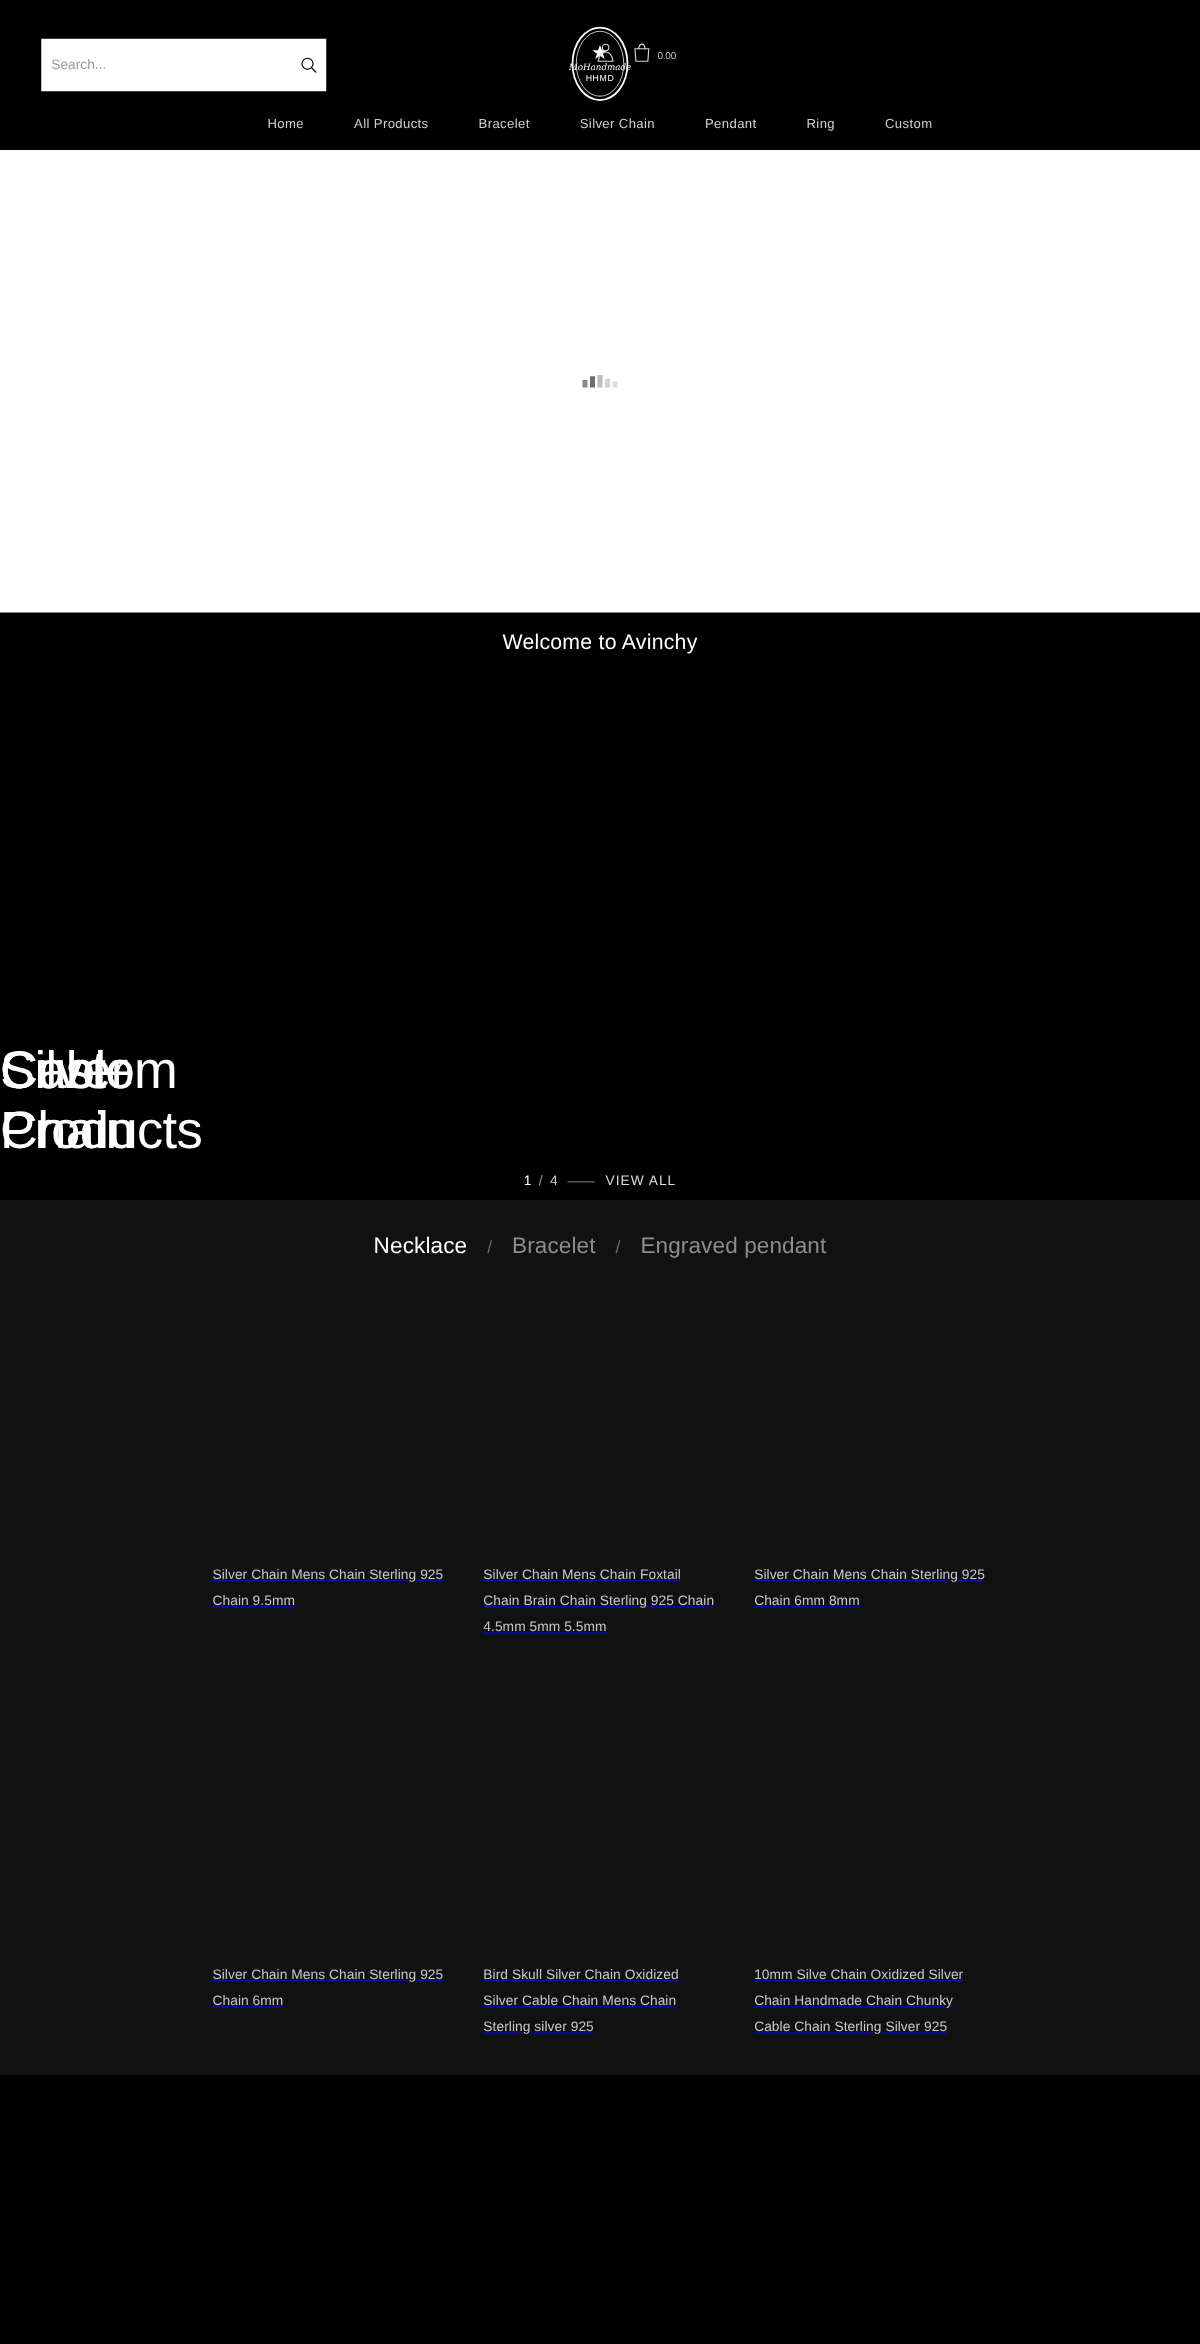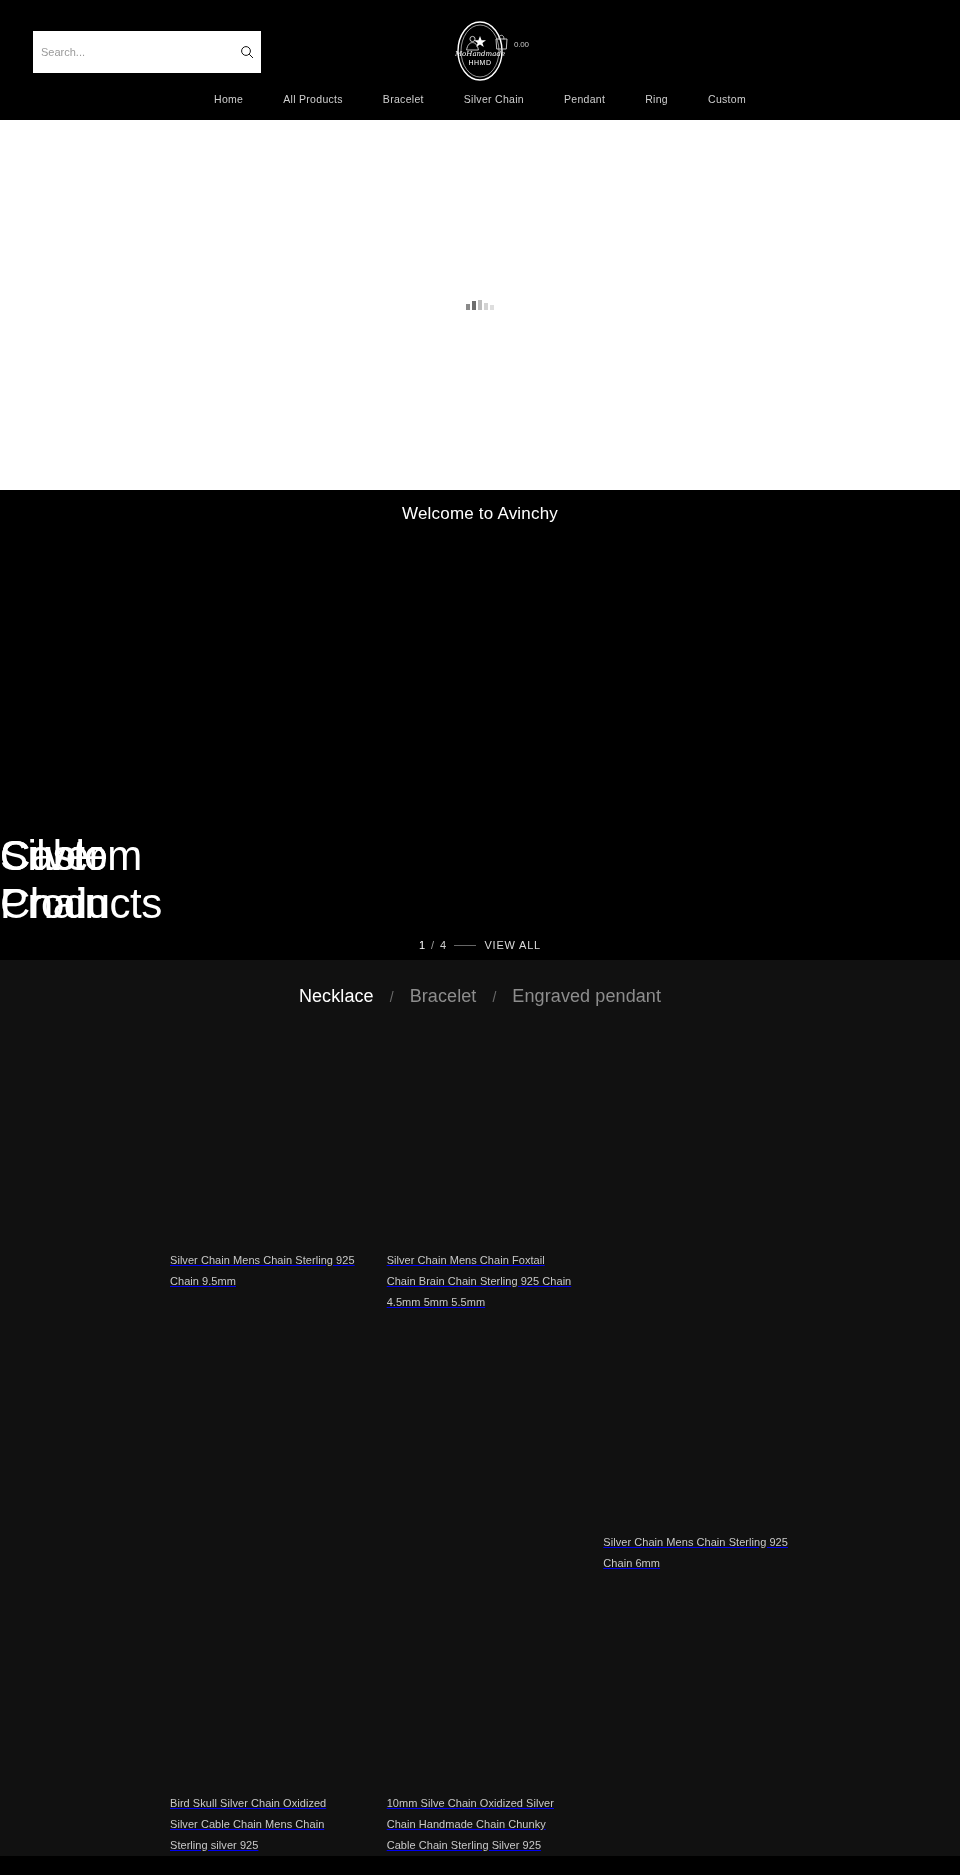--- a/index.html
+++ b/index.html
@@ -50,23 +50,23 @@
   .brand-logo {
     position:absolute;
     left:50%; top:22px;
     transform:translateX(-50%);
     width:50px; height:62px;
     display:flex; align-items:center; justify-content:center;
   }
 
   .header-actions {
     position:absolute;
-    left:465px; top:34px;
-    display:flex;
-    align-items:center;
+    left:477px; top:34px;
+    display:flex;
+    align-items:flex-start;
     gap:14px;
   }
   .icon-btn {
     background:transparent; border:0; cursor:pointer;
     display:flex; align-items:center; justify-content:center;
     padding:0;
   }
   .cart-group { display:flex; align-items:center; gap:5px; }
   .cart-price {
     font-size:8px;
@@ -353,20 +353,24 @@
     <a class="card" href="#">
       <span class="card-img"></span>
       <span class="card-title">Silver Chain Mens Chain Sterling 925 Chain 9.5mm</span>
     </a>
 
     <a class="card" href="#">
       <span class="card-img"></span>
       <span class="card-title">Silver Chain Mens Chain Foxtail Chain Brain Chain Sterling 925 Chain 4.5mm 5mm 5.5mm</span>
     </a>
 
+    <a class="card" href="#">
+      <span class="card-img"></span>
+      <span class="card-title">Silver Chain Mens Chain Sterling 925 Chain 6mm 8mm</span>
+    </a>
 
     <div class="row-gap"></div>
     <div class="row-gap"></div>
     <div class="row-gap"></div>
 
     <a class="card" href="#">
       <span class="card-img"></span>
       <span class="card-title">Silver Chain Mens Chain Sterling 925 Chain 6mm</span>
     </a>
 

